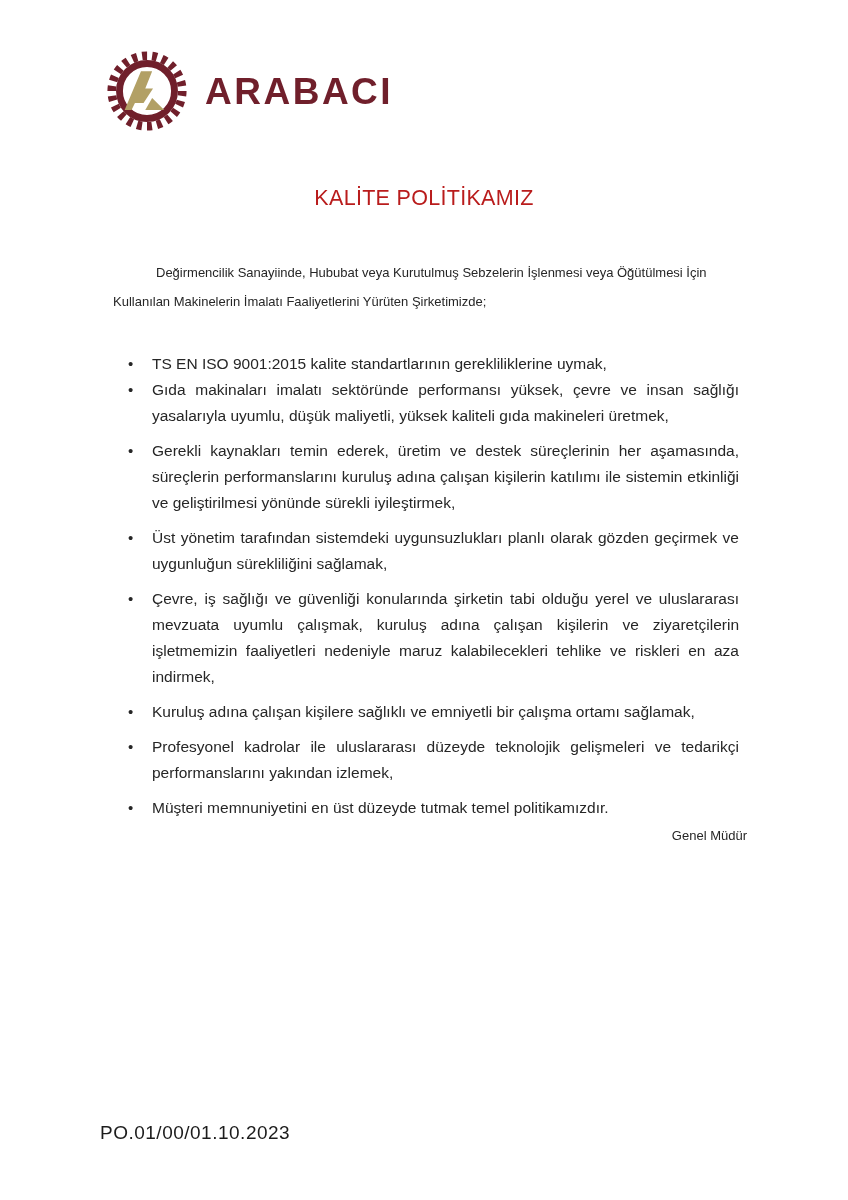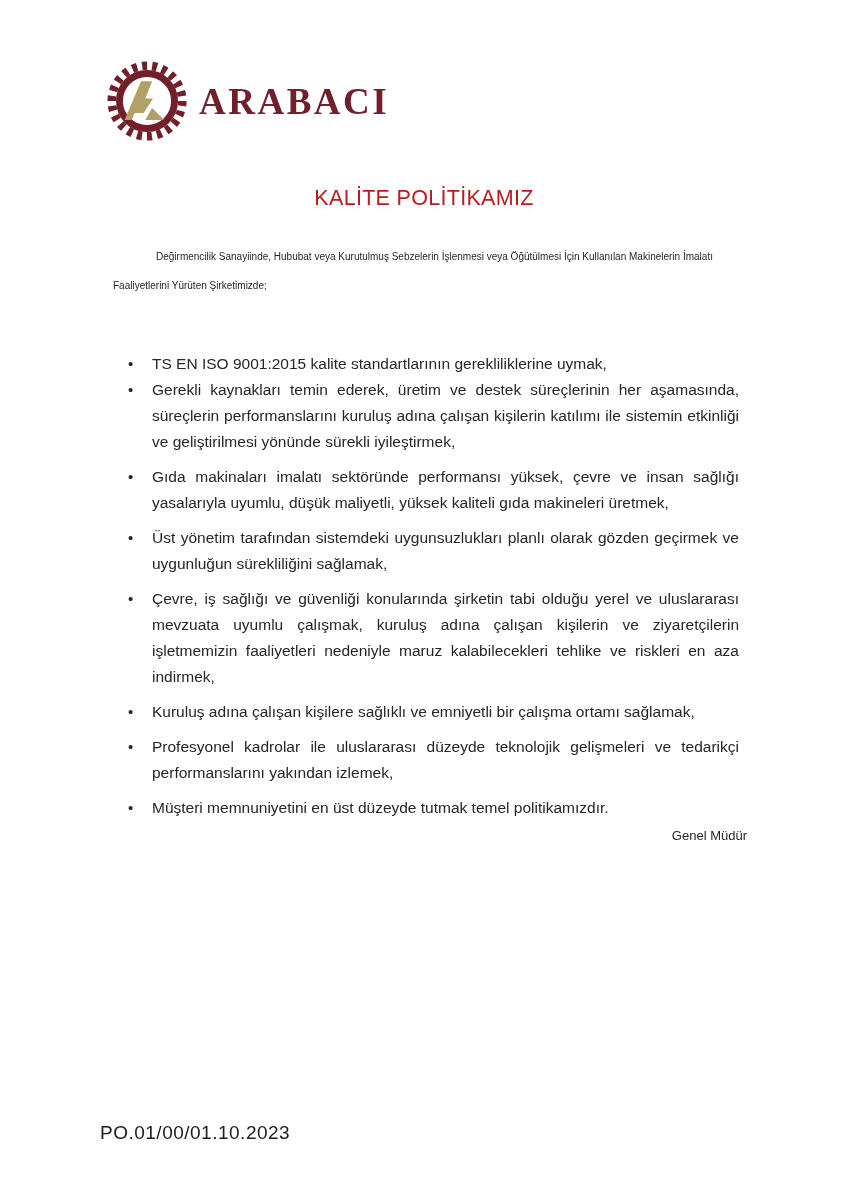--- a/index.html
+++ b/index.html
@@ -19,25 +19,24 @@
     height:1200px;
     background:#ffffff;
     overflow:hidden;
     margin:0 auto;
   }
 
   
   .logo{
     position:absolute;
     left:104px;
-    top:58px;
+    top:48px;
     display:flex;
     align-items:center;
-    gap:9px;
-    font-family:Liberation Serif, serif;
+    gap:15px;
   }
   .logo svg{display:block;}
   .wordmark{display:flex;flex-direction:column;line-height:1;}
   .brand-name{
     font-size:37px;
     font-weight:700;
     letter-spacing:2.5px;
     color:var(--maroon);
   }
   .brand-sub{
@@ -58,23 +57,23 @@
     font-size:21.5px;
     font-weight:400;
     color:#b91c1c;
     letter-spacing:0.3px;
   }
 
   
   .intro{
     position:absolute;
     left:113px;
-    top:242px;
+    top:258px;
     width:625px;
-    font-size:10px;
+    font-size:13px;
     line-height:29px;
     text-indent:43px;
     color:var(--ink);
   }
 
   
   .bullets{
     position:absolute;
     left:113px;
     top:351px;
@@ -141,22 +140,22 @@
       <span class="brand-name">ARABACI</span>
     </div>
   </div>
 
   <h1 class="doc-title">KALİTE POLİTİKAMIZ</h1>
 
   <p class="intro">Değirmencilik Sanayiinde, Hububat veya Kurutulmuş Sebzelerin İşlenmesi veya Öğütülmesi İçin Kullanılan Makinelerin İmalatı Faaliyetlerini Yürüten Şirketimizde;</p>
 
   <ul class="bullets">
     <li>TS EN ISO 9001:2015 kalite standartlarının gerekliliklerine uymak,</li>
+    <li>Gıda makinaları imalatı sektöründe performansı yüksek, çevre ve insan sağlığı yasalarıyla uyumlu, düşük maliyetli, yüksek kaliteli gıda makineleri üretmek,</li>
     <li>Gerekli kaynakları temin ederek, üretim ve destek süreçlerinin her aşamasında, süreçlerin performanslarını kuruluş adına çalışan kişilerin katılımı ile sistemin etkinliği ve geliştirilmesi yönünde sürekli iyileştirmek,</li>
-    <li>Gıda makinaları imalatı sektöründe performansı yüksek, çevre ve insan sağlığı yasalarıyla uyumlu, düşük maliyetli, yüksek kaliteli gıda makineleri üretmek,</li>
     <li>Üst yönetim tarafından sistemdeki uygunsuzlukları planlı olarak gözden geçirmek ve uygunluğun sürekliliğini sağlamak,</li>
     <li>Çevre, iş sağlığı ve güvenliği konularında şirketin tabi olduğu yerel ve uluslararası mevzuata uyumlu çalışmak, kuruluş adına çalışan kişilerin ve ziyaretçilerin işletmemizin faaliyetleri nedeniyle maruz kalabilecekleri tehlike ve riskleri en aza indirmek,</li>
     <li>Kuruluş adına çalışan kişilere sağlıklı ve emniyetli bir çalışma ortamı sağlamak,</li>
     <li>Profesyonel kadrolar ile uluslararası düzeyde teknolojik gelişmeleri ve tedarikçi performanslarını yakından izlemek,</li>
     <li>Müşteri memnuniyetini en üst düzeyde tutmak temel politikamızdır.</li>
   </ul>
 
   <div class="signature">Genel Müdür</div>
 
   <div class="doc-code">PO.01/00/01.10.2023</div>

